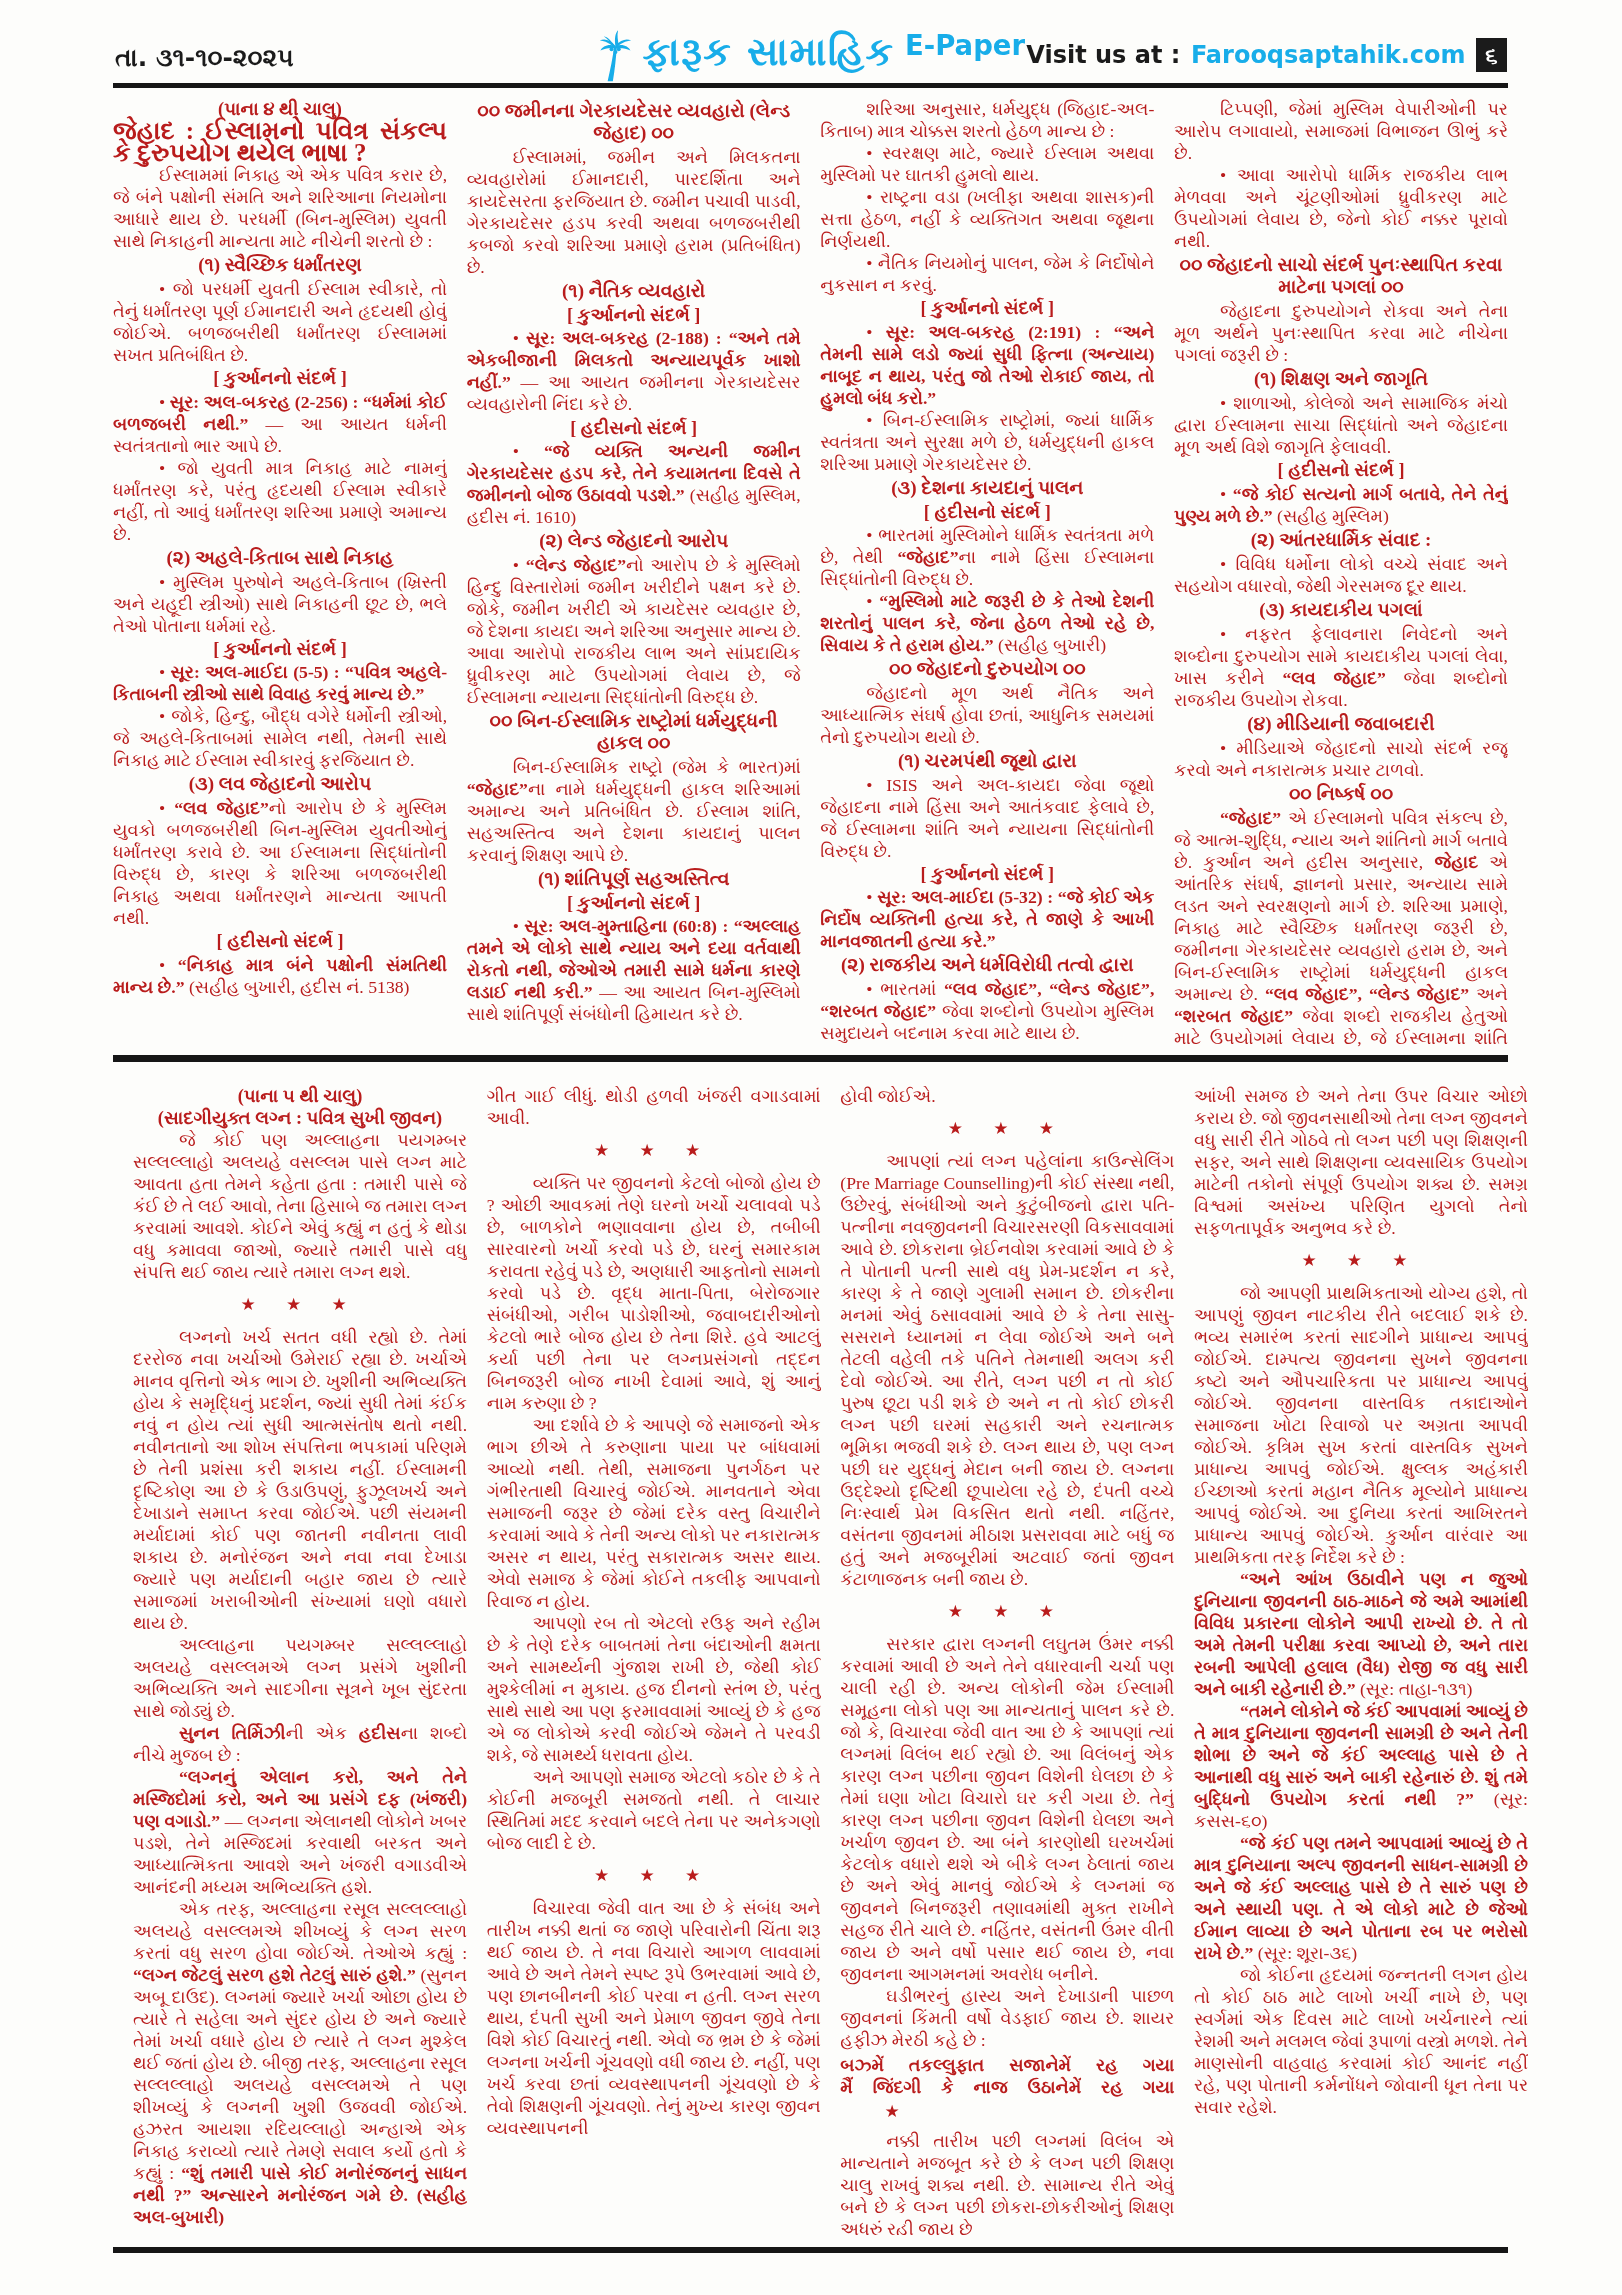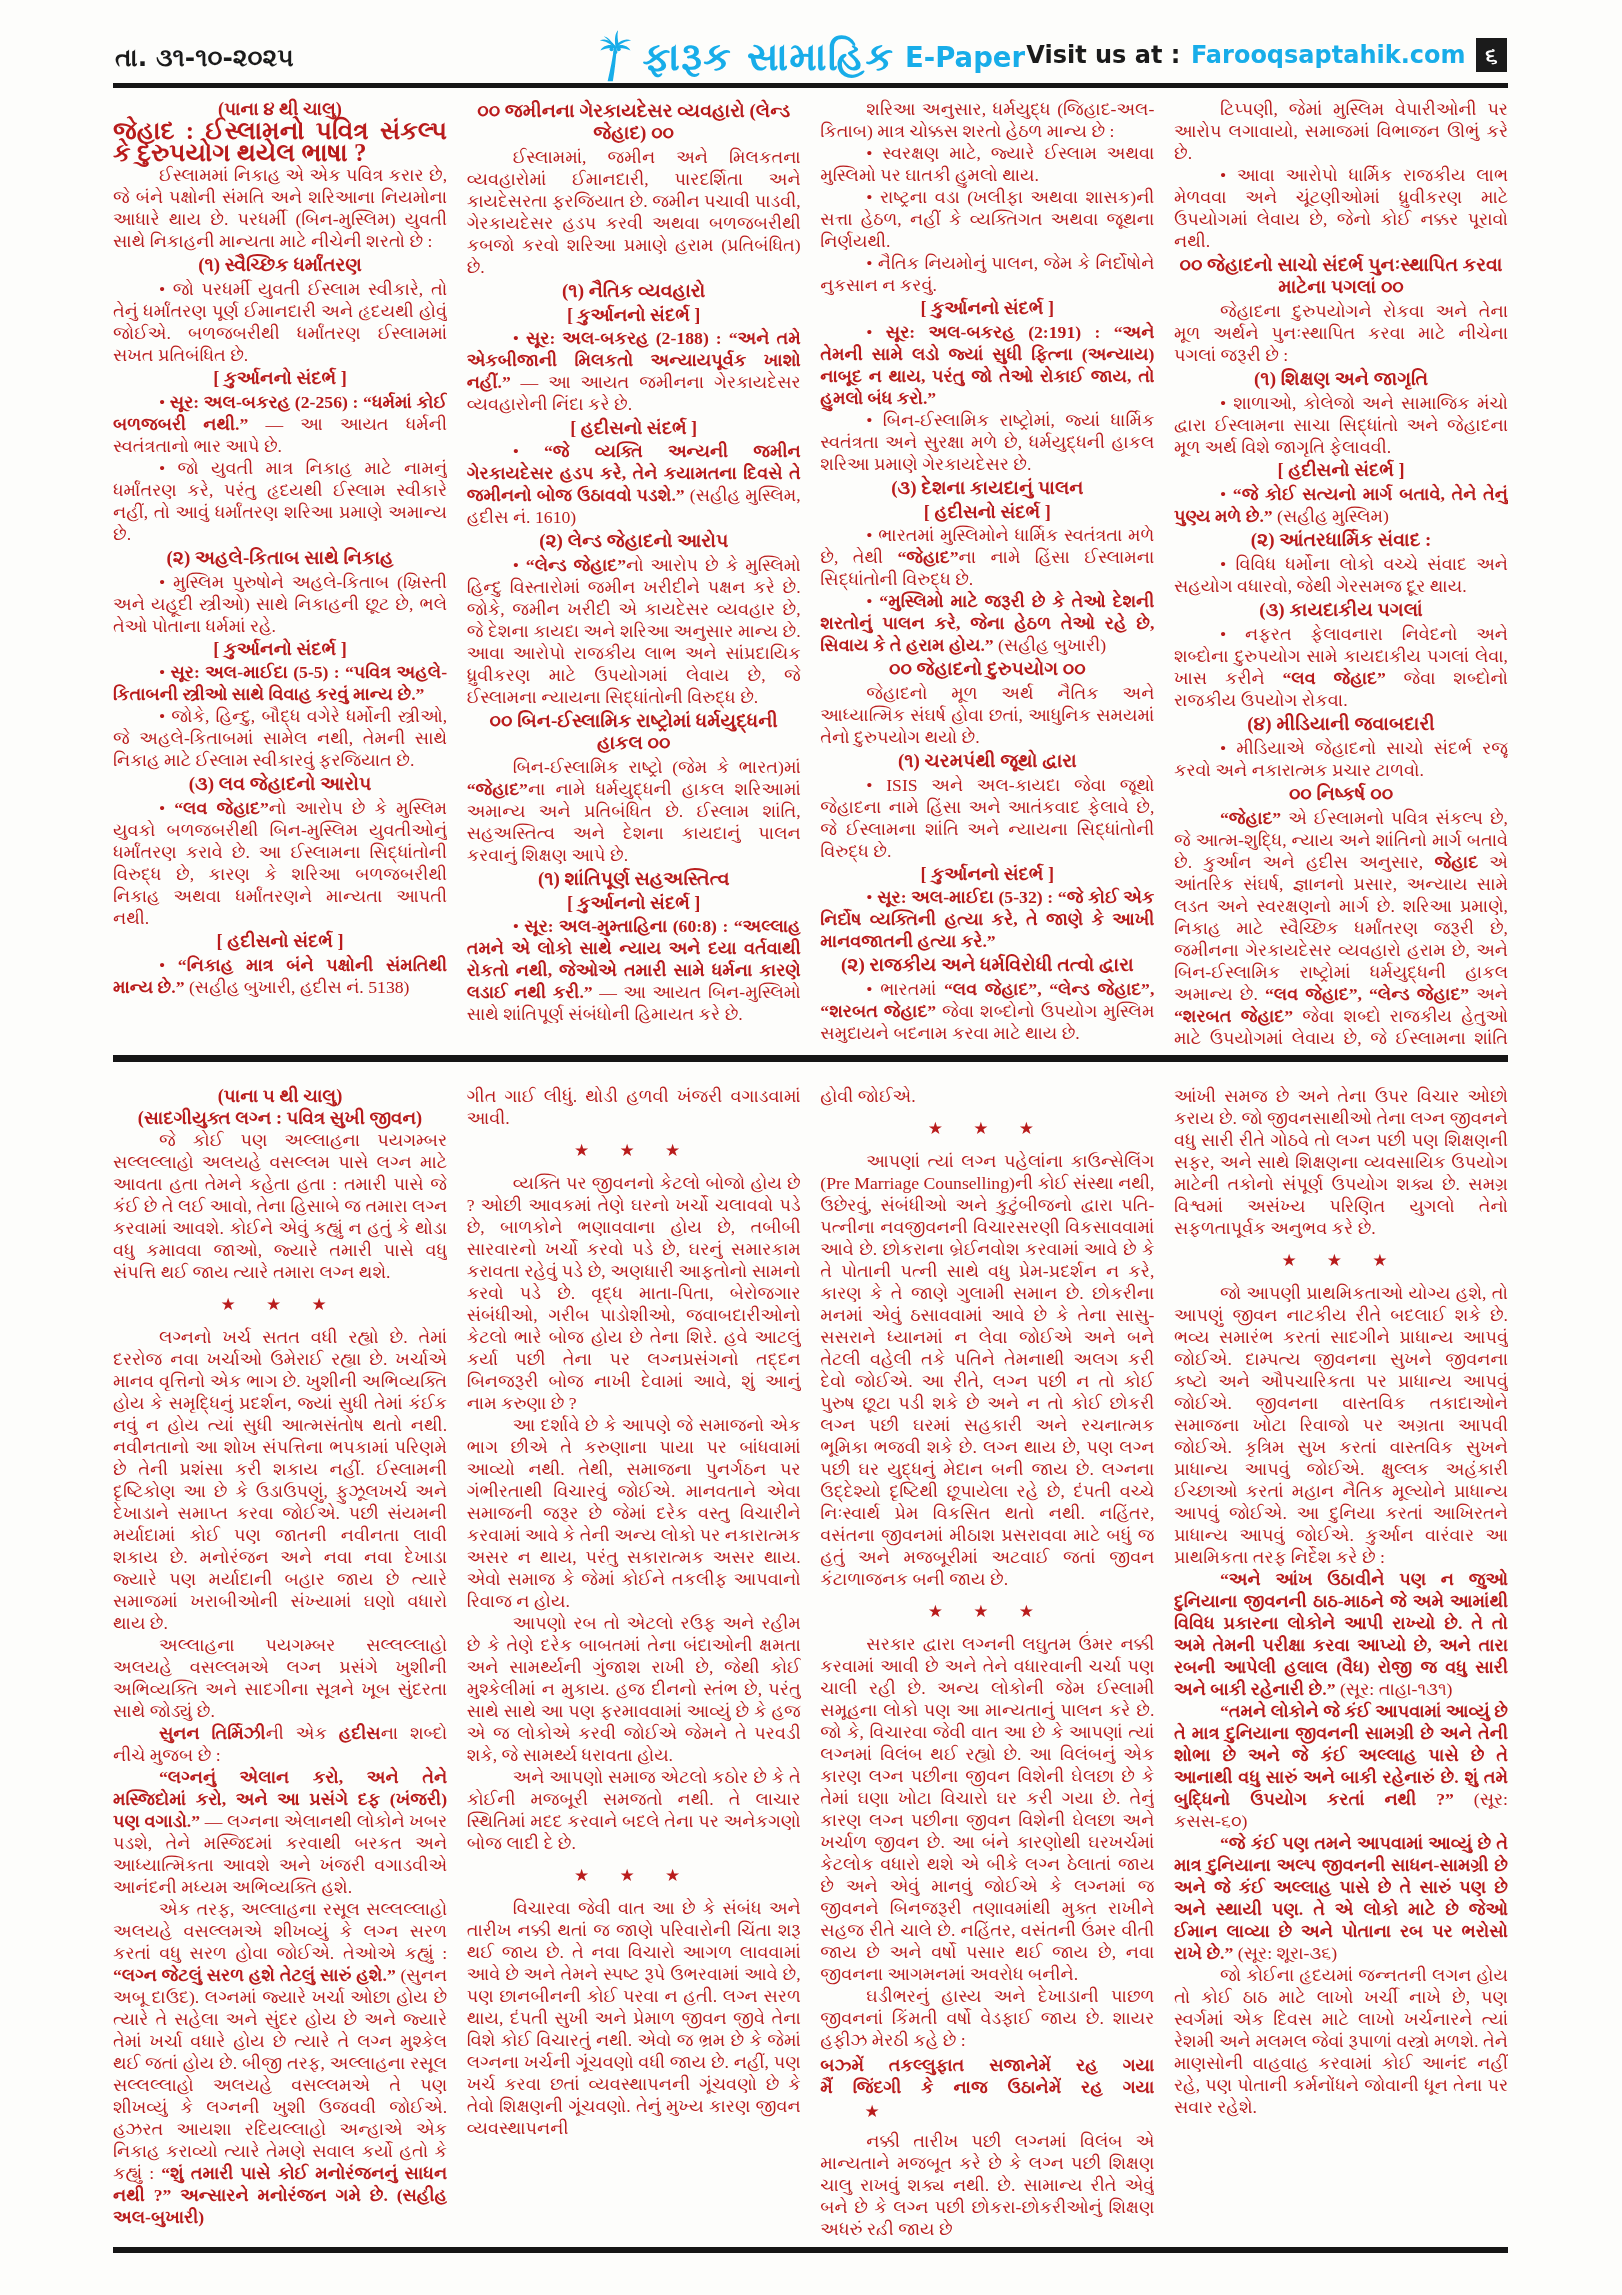--- a/index.html
+++ b/index.html
@@ -1,37 +1,37 @@
 <!DOCTYPE html>
 <html style="font-size:10.5px"><head>
 <meta charset="utf-8">
 <style>
   html,body{margin:0;padding:0;background:#e8e8e8;}
   .page{position:relative;width:1623px;height:2295px;background:#fdfdfb;margin:0 auto;overflow:hidden;
         font-family:"DejaVu Sans",sans-serif;}
   
   .date{position:absolute;left:115px;top:43px;font-size:25px;font-weight:bold;color:#1b1b1b;}
-  .brand{position:absolute;left:50%;top:29px;transform:translateX(-50%);display:flex;align-items:center;gap:10.5px;}
+  .brand{position:absolute;left:50%;top:29px;transform:translateX(-50%);display:flex;gap:10.5px;}
   .brand-gu{font-size:39px;font-weight:bold;color:#18ade9;letter-spacing:1.3px;}
   .brand-en{font-size:27.5px;font-weight:600;color:#18ade9;}
   .palm{width:34px;height:55px;}
   .visit{position:absolute;right:116px;top:38px;display:flex;align-items:center;gap:10.5px;}
   .visit-label{font-size:24px;font-weight:bold;color:#1b1b1b;}
   .visit-site{font-size:24px;font-weight:bold;color:#18ade9;text-decoration:none;}
   .pagebox{width:31px;height:34px;background:#1b1b1b;color:#ffffff;display:flex;align-items:center;justify-content:center;
            font-size:22px;font-weight:bold;}
   
   .rule{position:absolute;left:113px;width:1395px;background:#161616;}
   .rule.r-top{top:83px;height:4.6px;}
   .rule.r-mid{top:1055px;height:6.5px;}
   .rule.r-bot{top:2247px;height:5.9px;}
   
   .section{position:absolute;left:113px;width:1395px;display:flex;gap:19.6px;overflow:hidden;}
   .section.s-top{top:98px;height:949px;}
-  .section.s-bottom{top:1085px;height:1150px;}
+  .section.s-bottom{top:1085px;height:1150px;margin-left:20px;}
   .col{flex:1 1 0;overflow:hidden;color:#b91c1c;font-size:17.7px;line-height:22px;text-align:justify;font-family:Liberation Serif, serif;}
   .blk{margin:0;}
   .b-cont{text-align:center;font-weight:bold;font-size:18.3px;}
   .b-head{font-weight:bold;font-size:25px;text-align:justify;}
   .b-sub{text-align:center;font-weight:bold;font-size:19px;margin:2px 0;}
   .b-ref{text-align:center;font-weight:bold;font-size:18.3px;margin:1.3px 0;}
   .b-oo{text-align:center;font-weight:bold;font-size:19px;margin:2px 0;}
   .b-p{text-indent:2.6em;}
   .b-q{text-indent:2.6em;}
   .b-stars{text-align:center;letter-spacing:13px;font-size:17px;margin:10.5px 0;}

